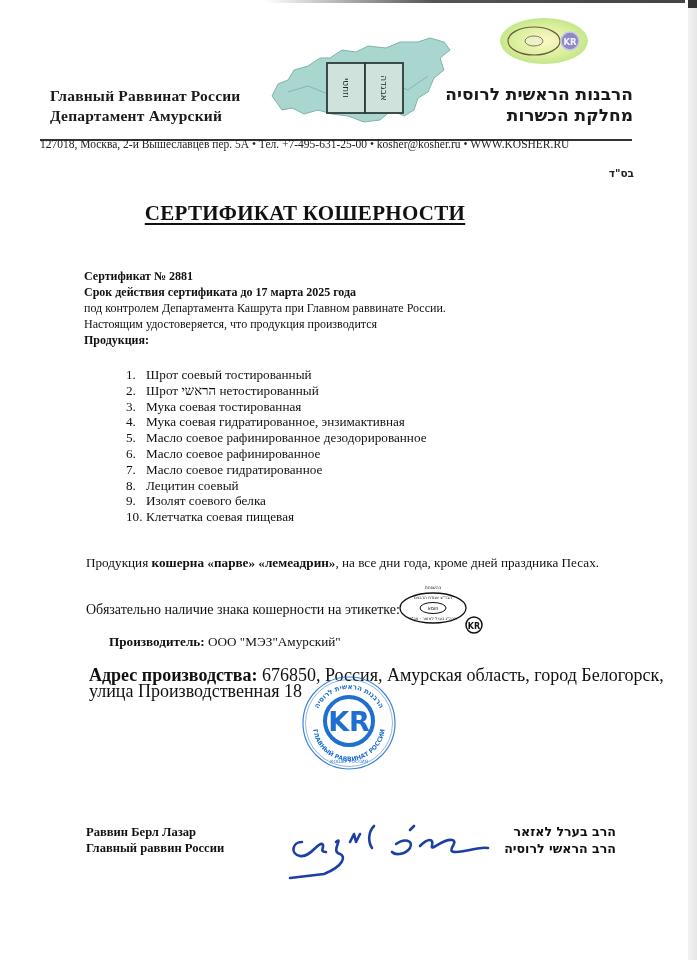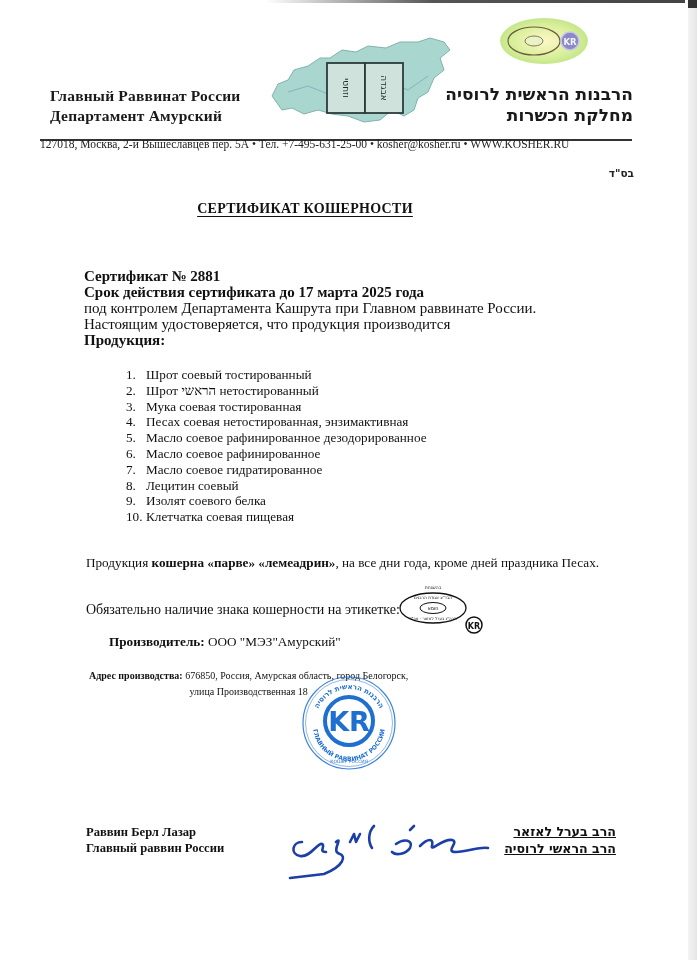--- a/index.html
+++ b/index.html
@@ -16,45 +16,45 @@
     .org-ru { position: absolute; left: 50px; top: 86px; font-size: 15.5px; font-weight: bold; line-height: 20px; letter-spacing: 0.2px; color: #1a1a1a; }
     .org-he { position: absolute; right: 64px; top: 84px; font-size: 17px; font-weight: bold; line-height: 21px; direction: rtl; text-align: right; color: #1a1a1a; font-family: "DejaVu Sans", sans-serif; }
 
     .map { position: absolute; left: 268px; top: 36px; width: 184px; height: 90px; }
     .hologram { position: absolute; left: 498px; top: 16px; width: 92px; height: 50px; }
 
     .header-rule { position: absolute; left: 40px; top: 139px; width: 592px; height: 2px; background: #333; }
     .address { position: absolute; left: 40px; top: 138px; font-size: 11.5px; color: #222; white-space: nowrap; }
     .bsd { position: absolute; right: 63px; top: 167px; font-size: 10.5px; font-weight: bold; font-family: "DejaVu Sans", sans-serif; direction: rtl; color: #222; }
 
-    .title { position: absolute; left: 0; width: 610px; top: 201px; text-align: center; font-size: 14px; font-weight: bold; text-decoration: underline; text-underline-offset: 3px; letter-spacing: 0.3px; color: #111; }
-
-    .intro { position: absolute; left: 84px; top: 268px; font-size: 15px; line-height: 16px; color: #111; }
+    .title { position: absolute; left: 0; width: 610px; top: 201px; text-align: center; font-size: 21px; font-weight: bold; text-decoration: underline; text-underline-offset: 3px; letter-spacing: 0.3px; color: #111; }
+
+    .intro { position: absolute; left: 84px; top: 268px; font-size: 12px; line-height: 16px; color: #111; }
     .intro .b { font-weight: bold; }
 
     .products { position: absolute; left: 126px; top: 367px; margin: 0; padding: 0; list-style: none; font-size: 13.2px; line-height: 15.8px; }
     .products li { display: flex; }
     .products .num { width: 20px; display: inline-block; }
 
     .kosher-line { position: absolute; left: 86px; top: 555px; font-size: 13.2px; white-space: nowrap; color: #111; }
     .kosher-line .b { font-weight: bold; }
 
     .label-line { position: absolute; left: 86px; top: 602px; font-size: 14px; color: #111; }
     .label-seal { position: absolute; left: 397px; top: 583px; width: 96px; height: 52px; }
 
     .producer { position: absolute; left: 89px; top: 634px; font-size: 13.2px; color: #111; }
     .producer .b { font-weight: bold; margin-left: 20px; }
 
-    .prod-addr { position: absolute; left: 89px; top: 668px; font-size: 10px; line-height: 15.5px; color: #111; text-align: center; }
+    .prod-addr { position: absolute; left: 89px; top: 668px; font-size: 18px; line-height: 15.5px; color: #111; }
     .prod-addr .b { font-weight: bold; }
 
     .stamp { position: absolute; left: 301px; top: 675px; width: 96px; height: 96px; }
 
     .rabbi-ru { position: absolute; left: 86px; top: 824px; font-size: 12.6px; line-height: 16px; font-weight: bold; text-align: left; color: #111; }
-    .rabbi-he { position: absolute; right: 81px; top: 823px; font-size: 12.6px; line-height: 17px; font-weight: bold; text-align: right; direction: rtl; font-family: "DejaVu Sans", sans-serif; color: #111; text-decoration: underline; }
+    .rabbi-he { position: absolute; right: 81px; top: 823px; font-size: 12.6px; line-height: 17px; font-weight: bold; text-align: right; direction: rtl; font-family: "DejaVu Sans", sans-serif; color: #111; }
     .signature { position: absolute; left: 284px; top: 812px; width: 210px; height: 70px; }
   </style>
 </head>
 <body>
 
 <div class="page">
   <div class="top-shadow"></div>
   <div class="right-edge"></div>
   <div class="right-edge-top"></div>
 
@@ -113,21 +113,21 @@
     <li>
         <span class="num">2.</span>
         <span>Шрот הראשי нетостированный</span>
       </li>
     <li>
         <span class="num">3.</span>
         <span>Мука соевая тостированная</span>
       </li>
     <li>
         <span class="num">4.</span>
-        <span>Песах соевая нетостированная, энзимактивная</span>
+        <span>Мука соевая гидратированное, энзимактивная</span>
       </li>
     <li>
         <span class="num">5.</span>
         <span>Масло соевое рафинированное дезодорированное</span>
       </li>
     <li>
         <span class="num">6.</span>
         <span>Масло соевое рафинированное</span>
       </li>
     <li>

